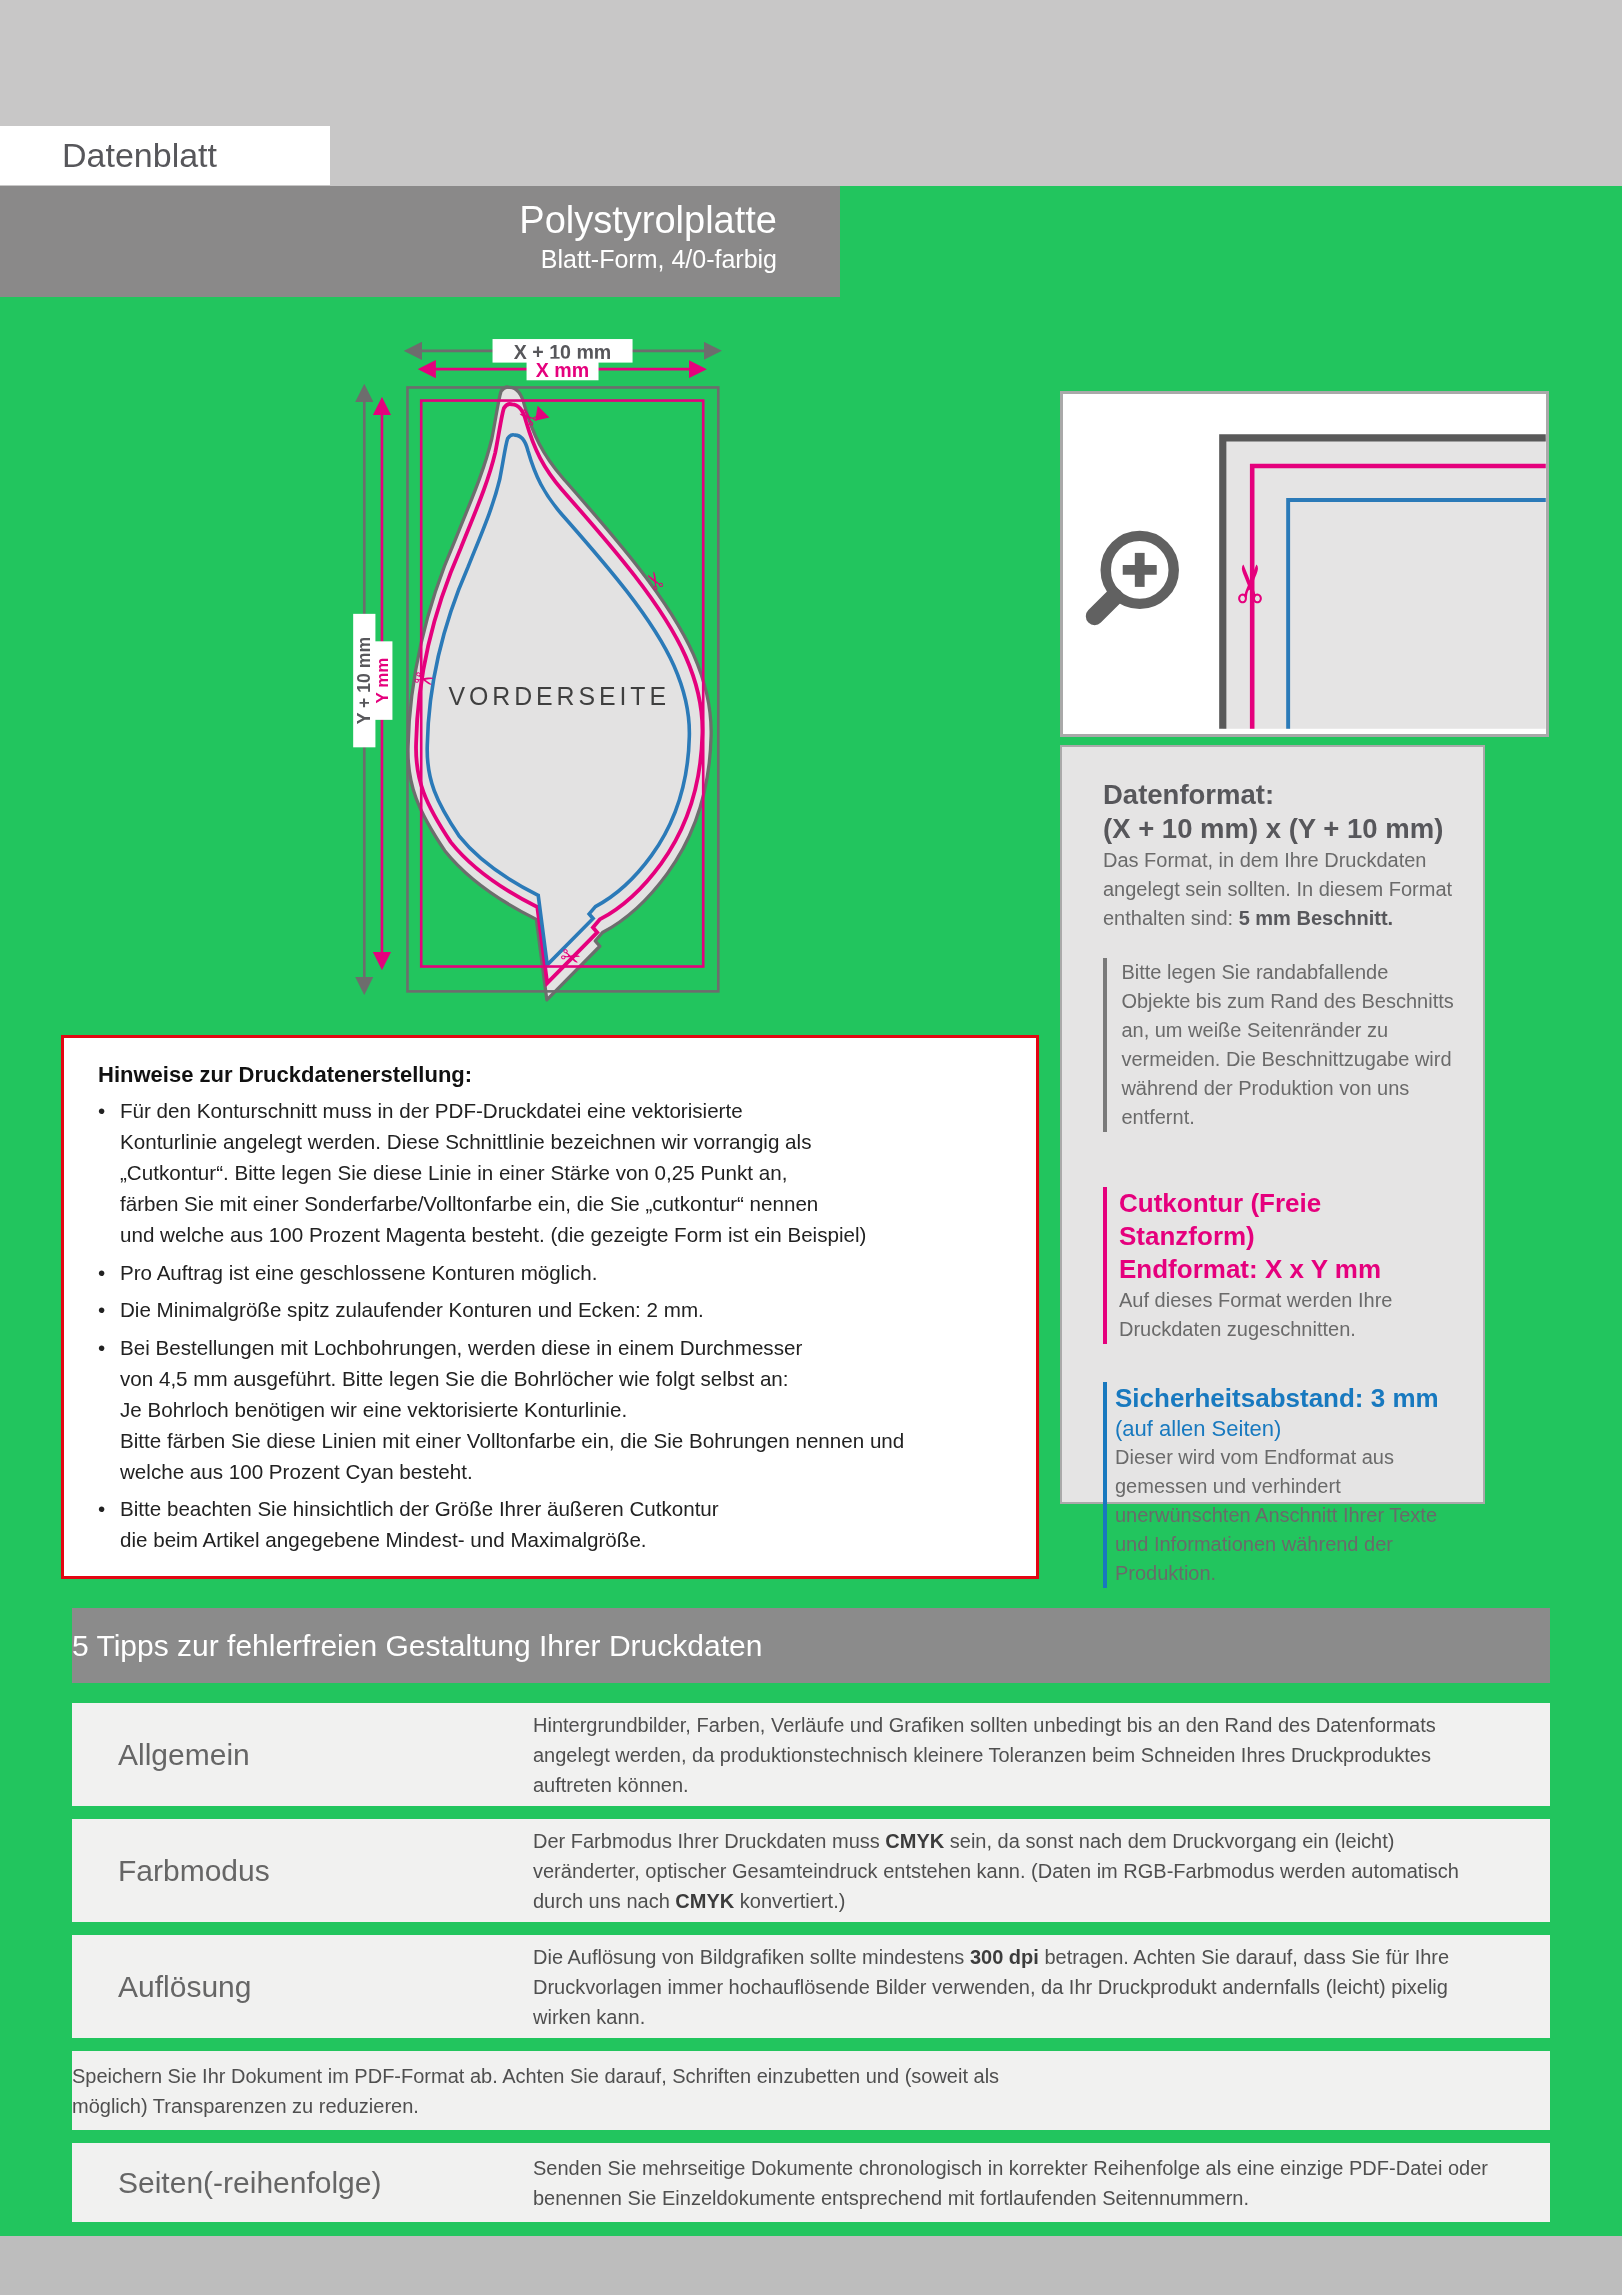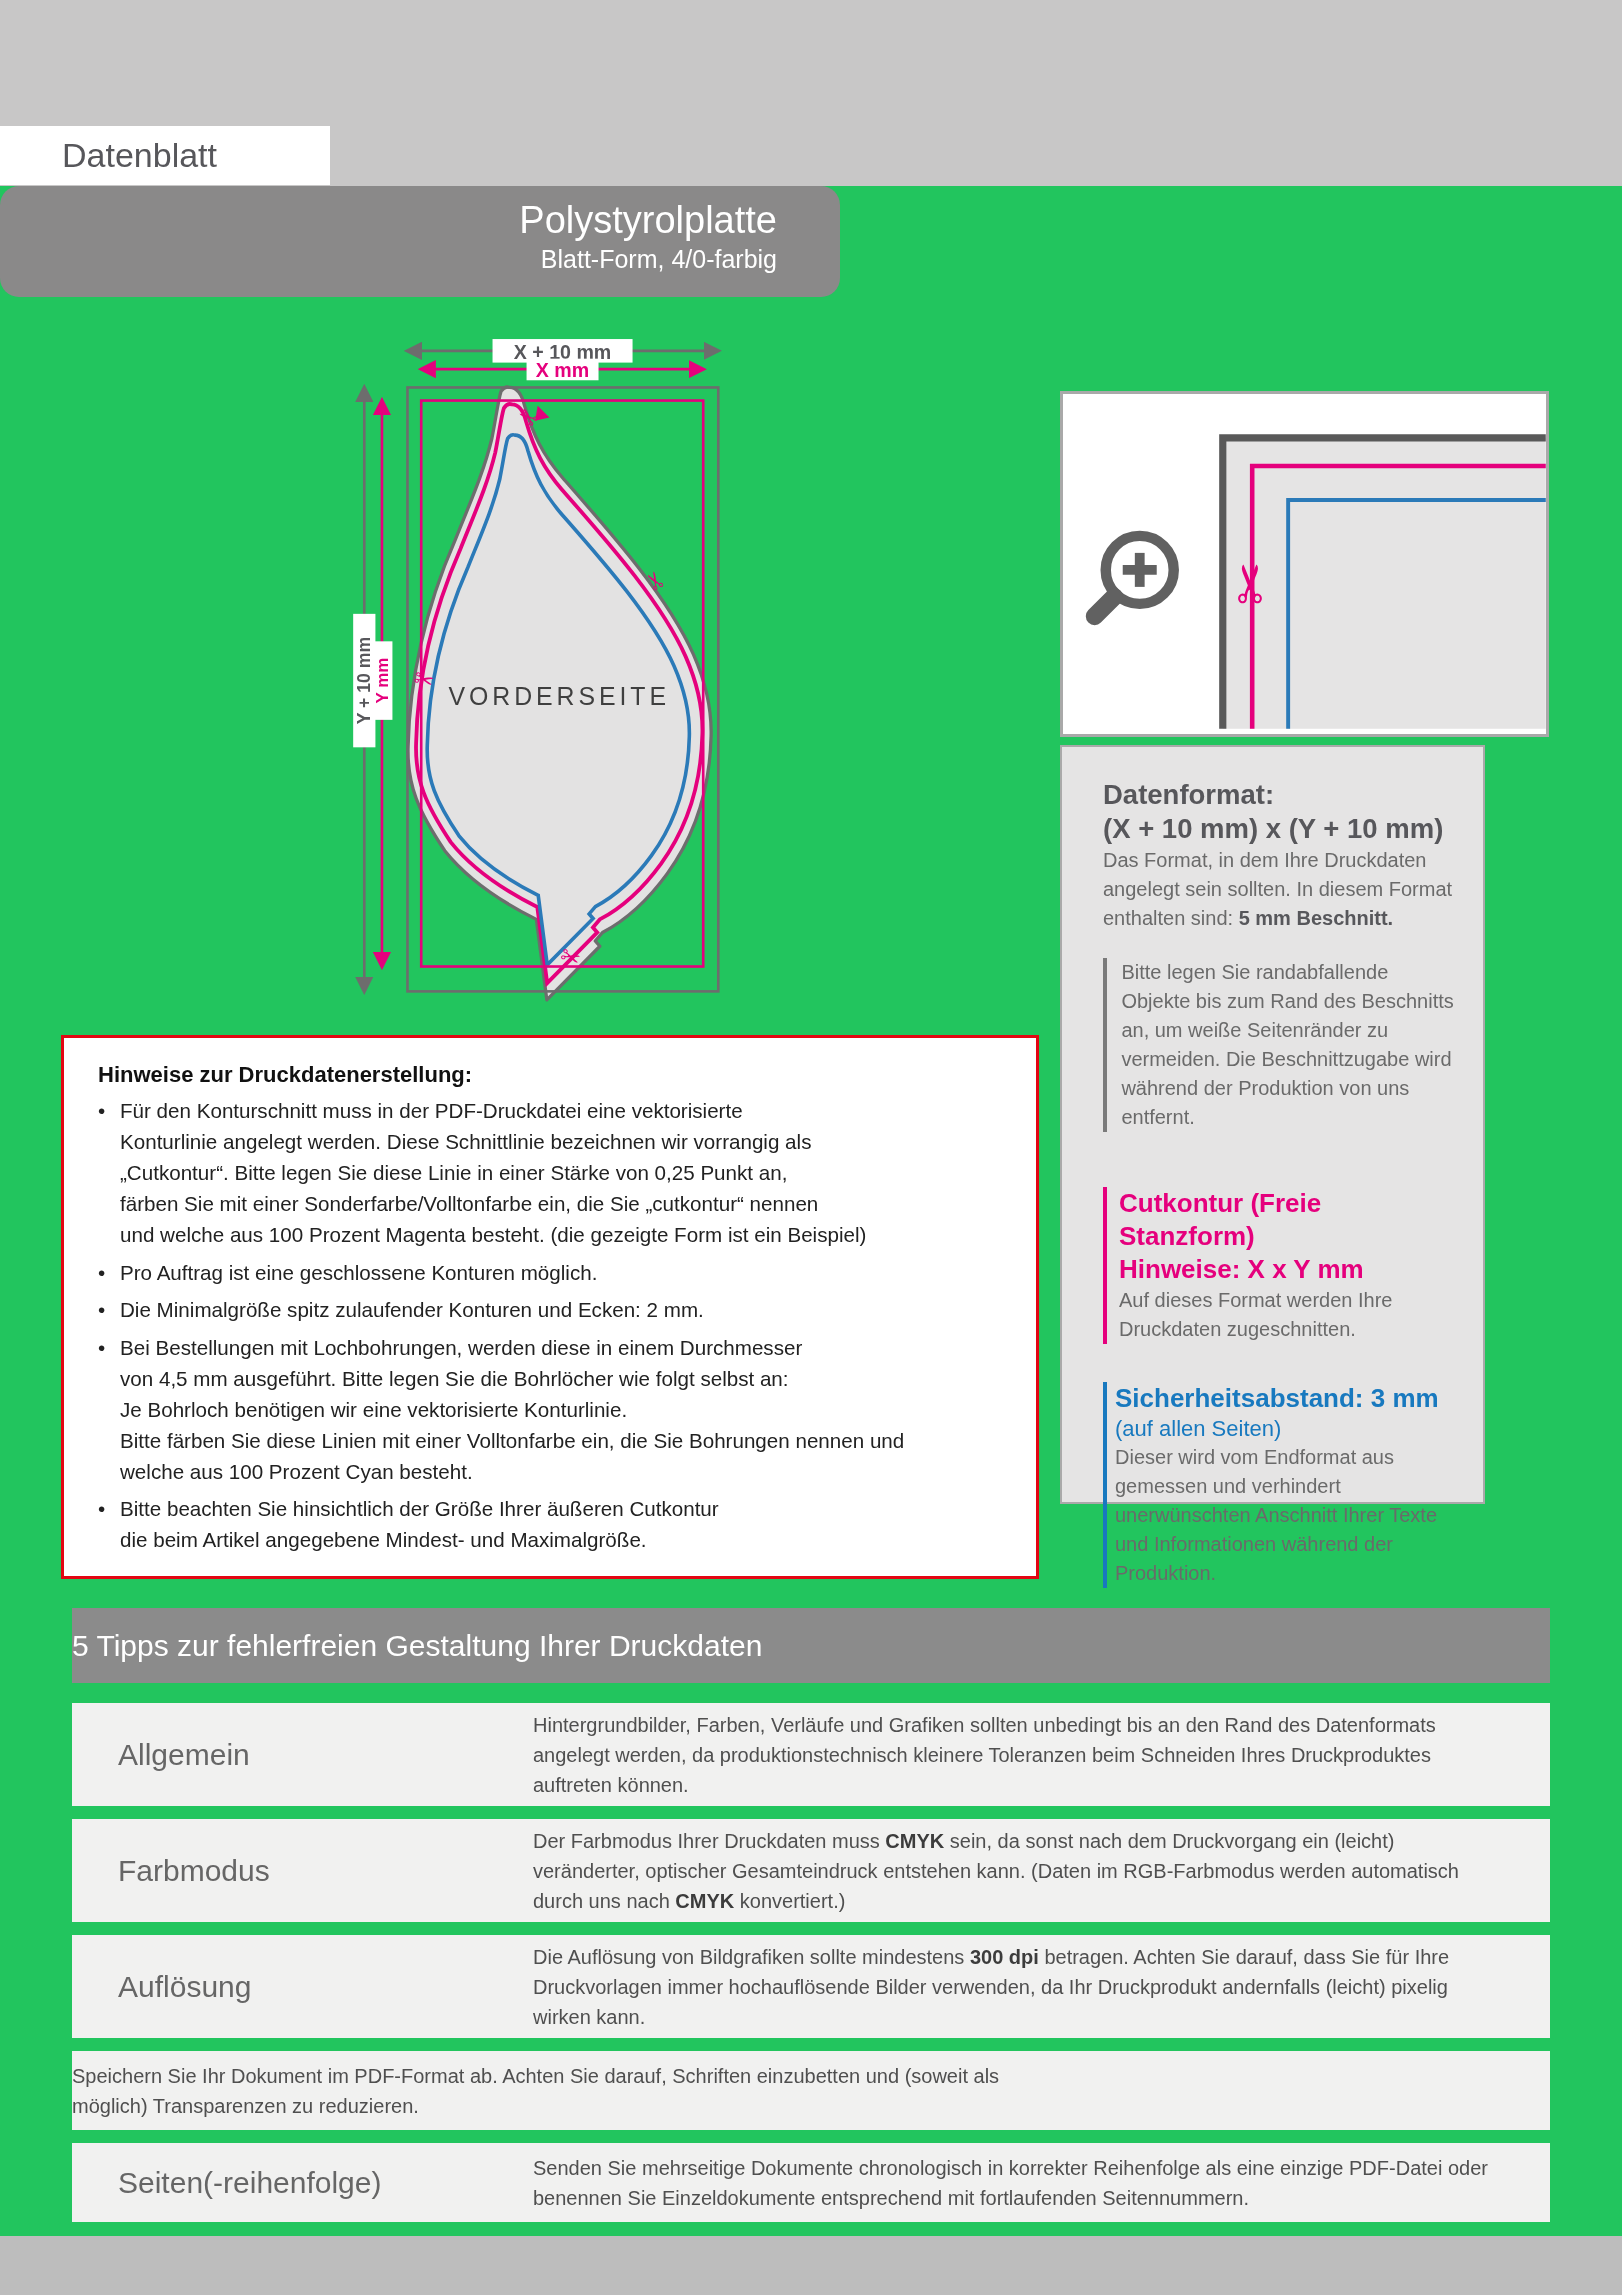--- a/index.html
+++ b/index.html
@@ -6,21 +6,21 @@
   .page{position:relative;width:1623px;height:2295px;background:#22c55e;overflow:hidden;
         font-family:"Liberation Sans",sans-serif;color:#555;}
   .abs{position:absolute;}
 
   
   .topband{left:0;top:0;width:1623px;height:186px;background:#c8c7c7;}
   .datenblatt-box{left:0;top:126px;width:330px;height:59px;background:#ffffff;
       display:flex;align-items:center;padding-left:62px;box-sizing:border-box;}
   .datenblatt-box span{font-size:34px;color:#57575b;}
   .product-banner{left:0;top:186px;width:840px;height:111px;background:#8a8989;
-      box-sizing:border-box;padding:13px 63px 0 0;text-align:right;color:#fff;border-radius:19px;}
+      box-sizing:border-box;padding:13px 63px 0 0;text-align:right;color:#fff;}
   .pb-title{font-size:38px;line-height:43px;}
   .pb-sub{font-size:25px;line-height:34px;}
 
   
   .zoom-box{left:1060px;top:391px;width:483px;height:340px;background:#ffffff;
       border:3.3px solid #a9a9a9;box-sizing:content-box;}
   .format-panel{left:1060px;top:745px;width:425px;height:759px;background:#e5e4e4;
       border:2.6px solid #a9a9a9;box-sizing:border-box;padding:31px 25px 0 41px;}
   .fp-title{font-size:27.5px;font-weight:bold;color:#57575b;line-height:34px;}
   .fp-body{font-size:20px;color:#6a6a6a;line-height:29px;}
@@ -135,21 +135,21 @@
 
   <div class="abs format-panel">
     <div class="fp-title">Datenformat:</div>
     <div class="fp-title">(X + 10 mm) x (Y + 10 mm)</div>
     <div class="fp-body"><span>Das Format, in dem Ihre Druckdaten angelegt sein sollten. In diesem Format enthalten sind: </span><b>5 mm Beschnitt.</b></div>
 
     <div class="fp-bar fp-body">Bitte legen Sie randabfallende Objekte bis zum Rand des Beschnitts an, um weiße Seitenränder zu vermeiden. Die Beschnittzugabe wird während der Produktion von uns entfernt.</div>
 
     <div class="fp-cut">
       <div class="fp-cut-title">Cutkontur (Freie Stanzform)</div>
-      <div class="fp-cut-title">Hinweise: X x Y mm</div>
+      <div class="fp-cut-title">Endformat: X x Y mm</div>
       <div class="fp-body">Auf dieses Format werden Ihre Druckdaten zugeschnitten.</div>
     </div>
 
     <div class="fp-safe">
       <div class="fp-safe-title">Sicherheitsabstand: 3 mm</div>
       <div class="fp-safe-sub">(auf allen Seiten)</div>
       <div class="fp-body">Dieser wird vom Endformat aus gemessen und verhindert unerwünschten Anschnitt Ihrer Texte und Informationen während der Produktion.</div>
     </div>
   </div>
 

